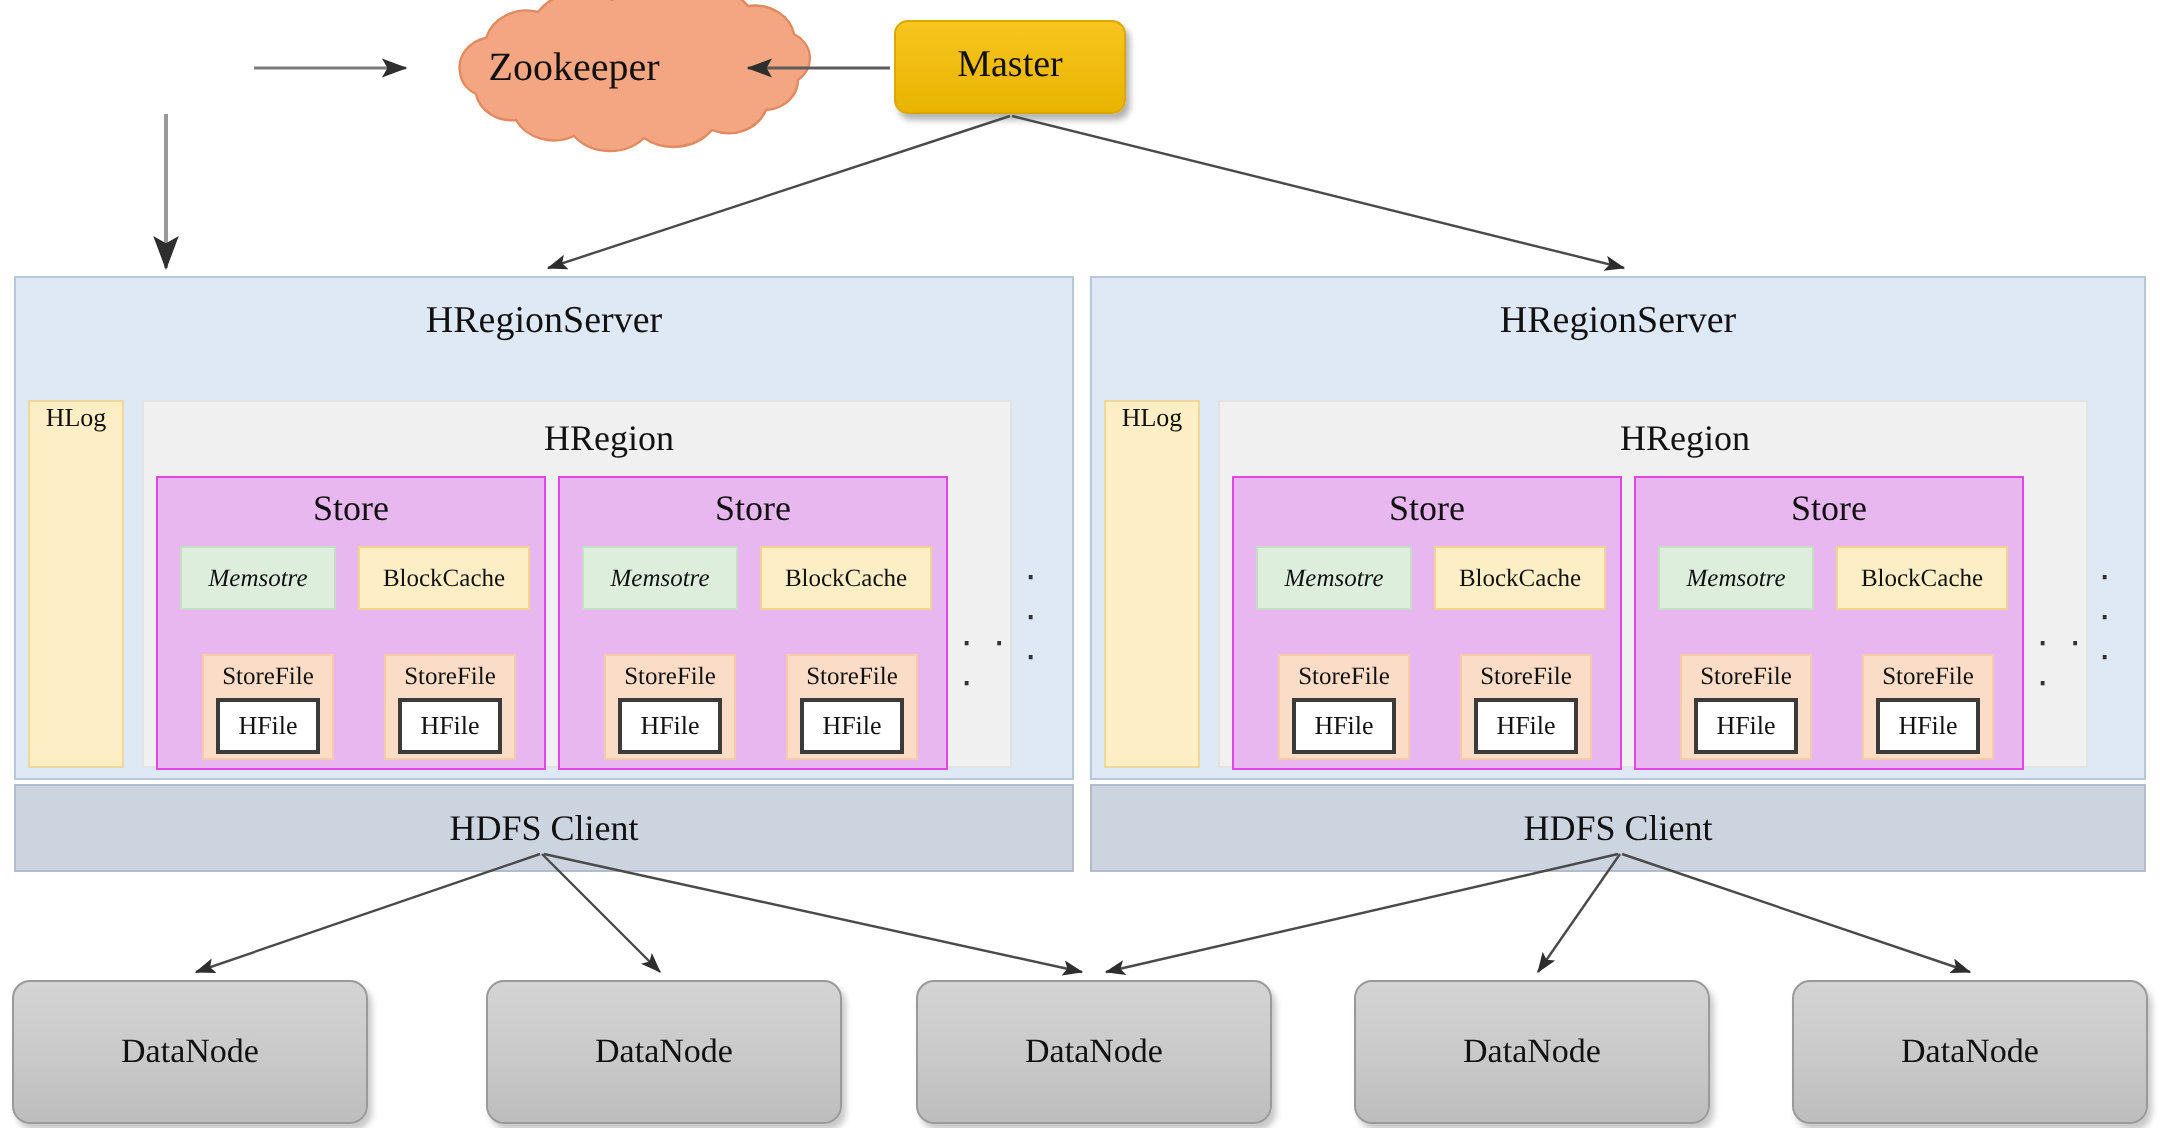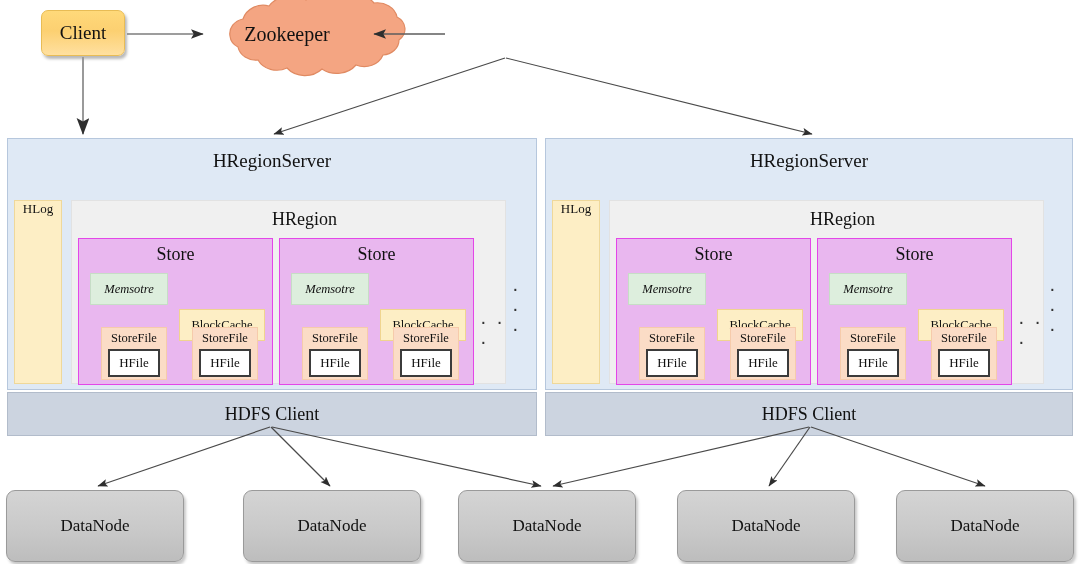--- a/index.html
+++ b/index.html
@@ -110,21 +110,20 @@
     display: flex; align-items: center; justify-content: center;
     font-size: 12.5px;
     font-style: italic;
   }
   .blockcache {
     position: absolute; top: 34px; height: 32px;
     background: #fdeec5;
     border: 1px solid #f0d48f;
     display: flex; align-items: center; justify-content: center;
     font-size: 12.5px;
-    margin-top: 36px;
   }
   .storefile {
     position: absolute; top: 88px; height: 53px;
     background: #fbdcc6;
     border: 1px solid #f6cbab;
   }
   .storefile-label {
     position: absolute; left: 0; right: 0; top: 3px;
     text-align: center; font-size: 12.5px;
   }
@@ -187,28 +186,28 @@
                a17,15 0 0 1 -16,15
                a20,18 0 0 1 -27,10
                a24,21 0 0 1 -34,4
                a23,20 0 0 1 -35,-1
                a21,18 0 0 1 -29,-8
                a18,16 0 0 1 -20,-13
                a16,14 0 0 1 -8,-11 Z" fill="#f4a582" stroke="#e08a62" stroke-width="1.2"></path>
     </g>
   </svg>
 
-  <div class="node client-box">
-    <span>Client</span>
-  </div>
 
   <div class="zk-label">
     <span>Zookeeper</span>
   </div>
 
+  <div class="node master-box">
+    <span>Master</span>
+  </div>
 
   <div class="rs" style="left:7px; width:530px;">
     <div class="rs-title">HRegionServer</div>
 
     <div class="hlog" style="left:6px;">
       <span>HLog</span>
     </div>
 
     <div class="hregion" style="left:63px; width:435px;">
       <div class="hregion-title">HRegion</div>

